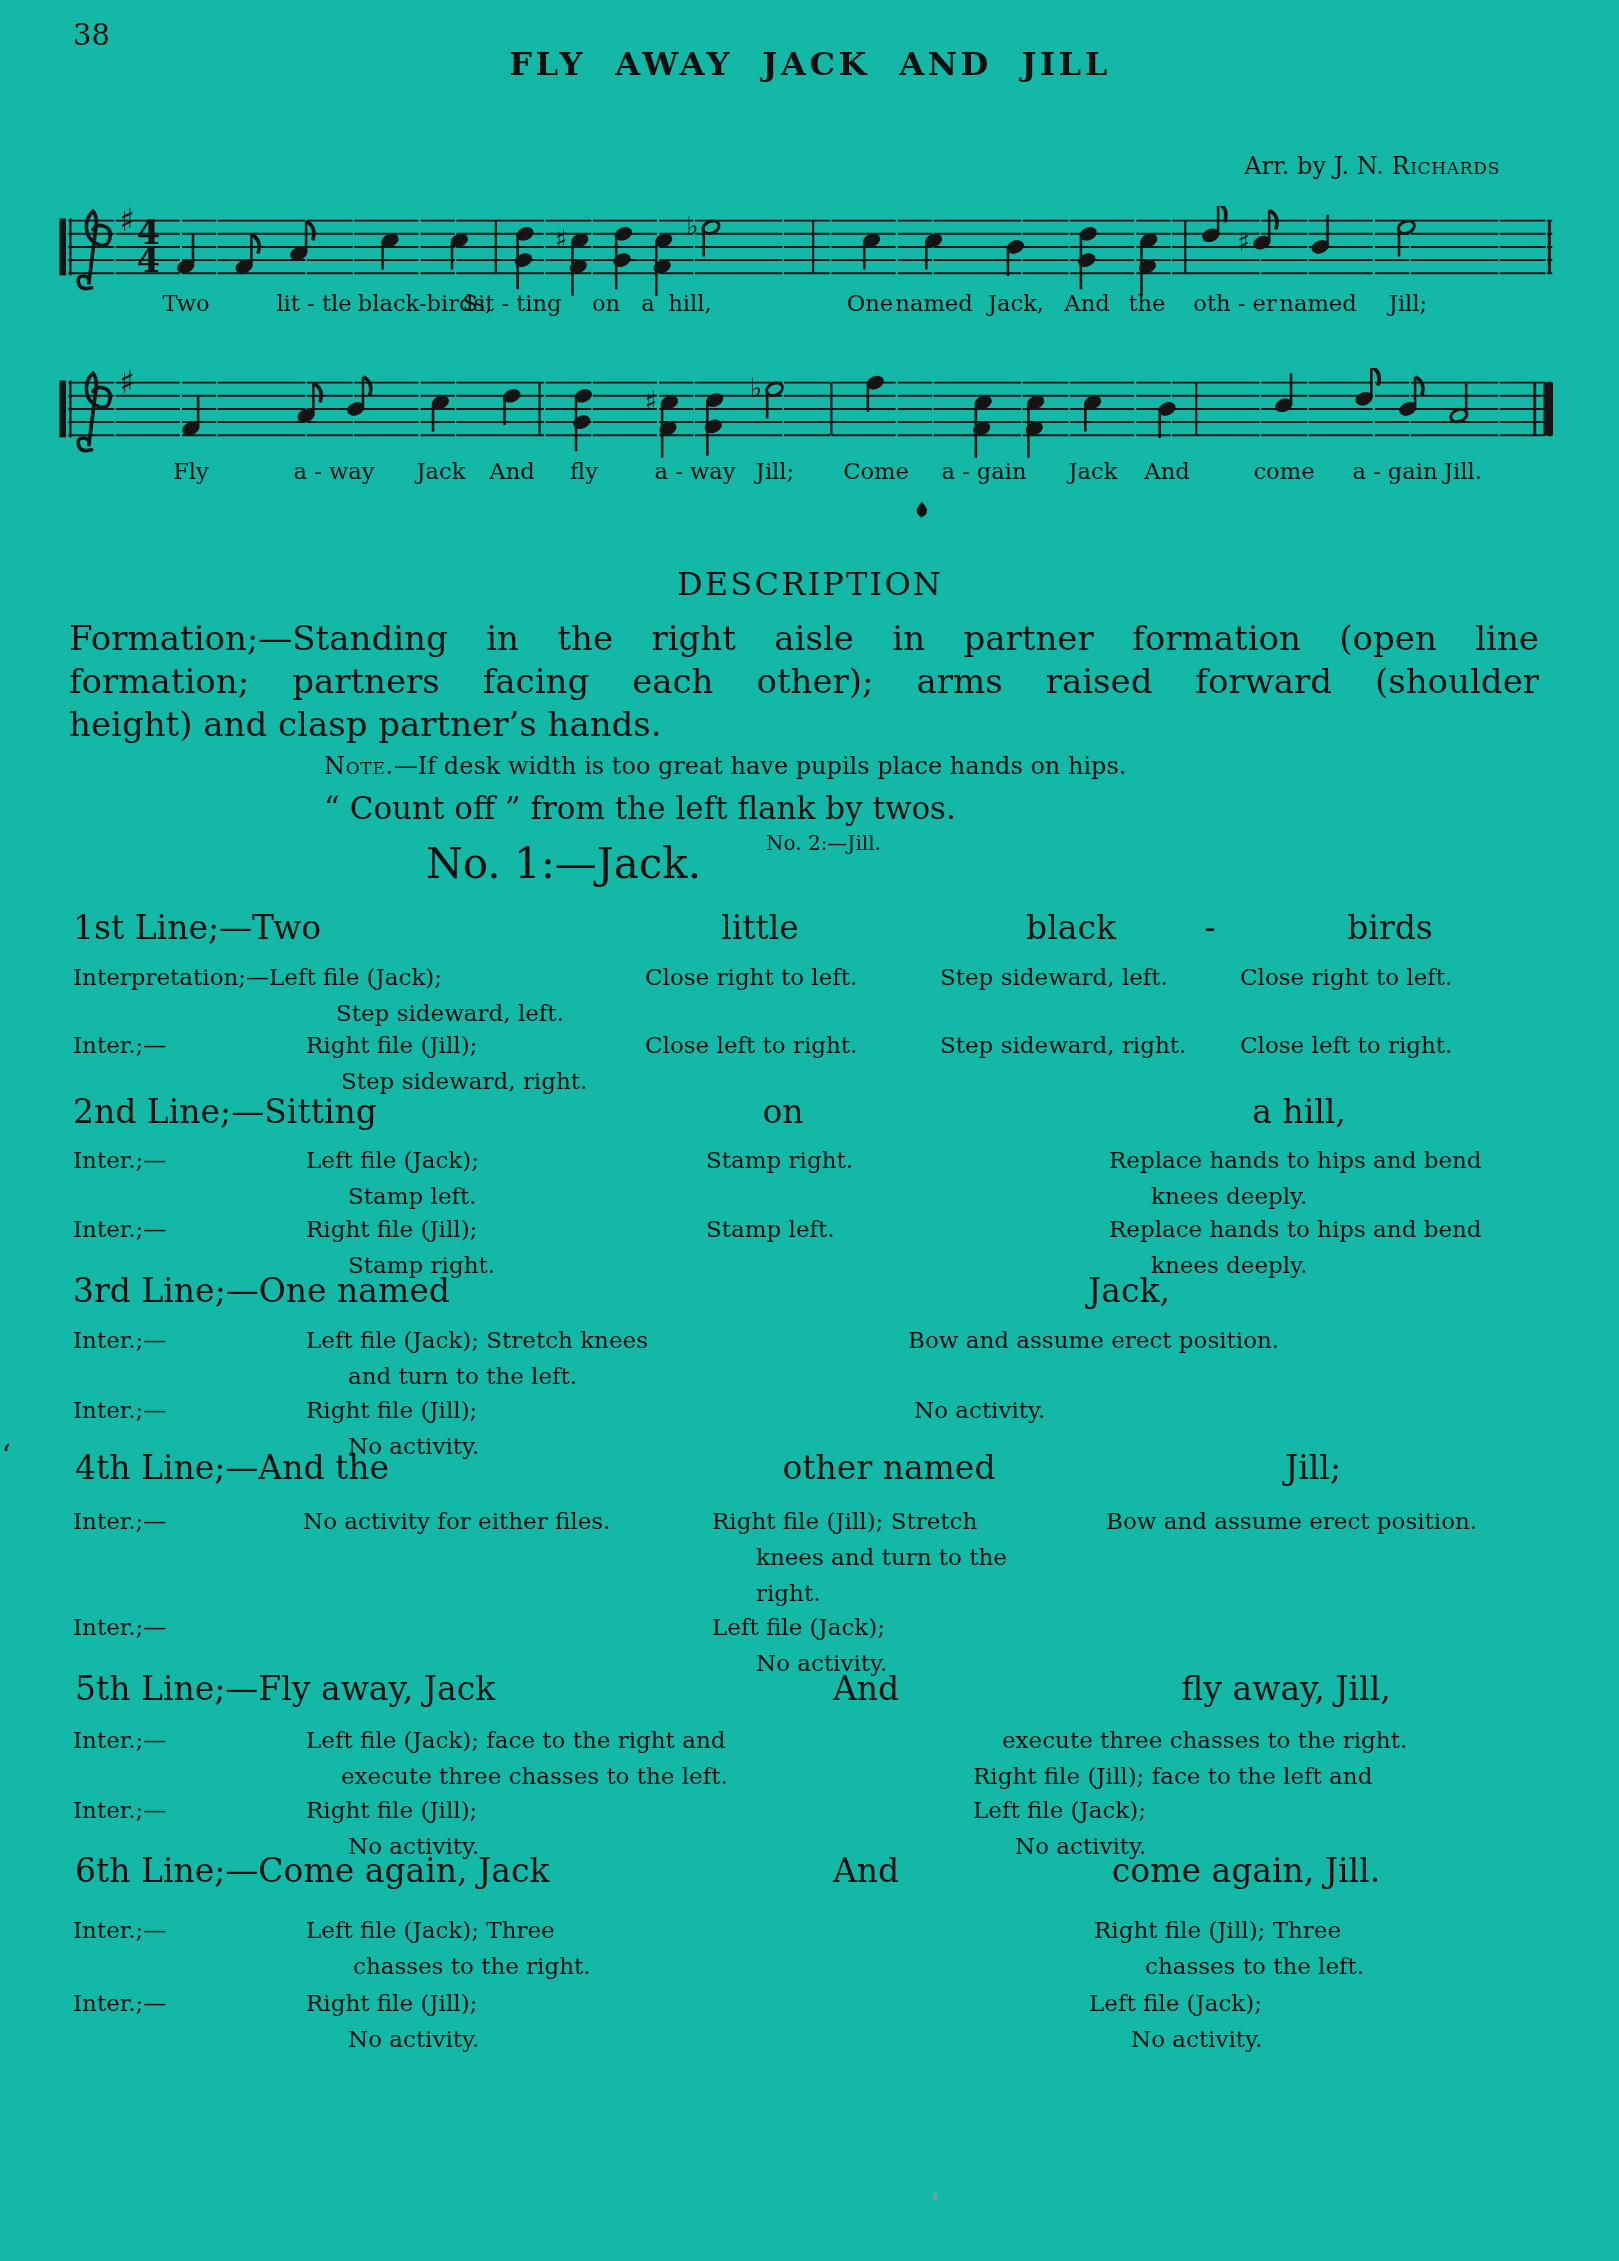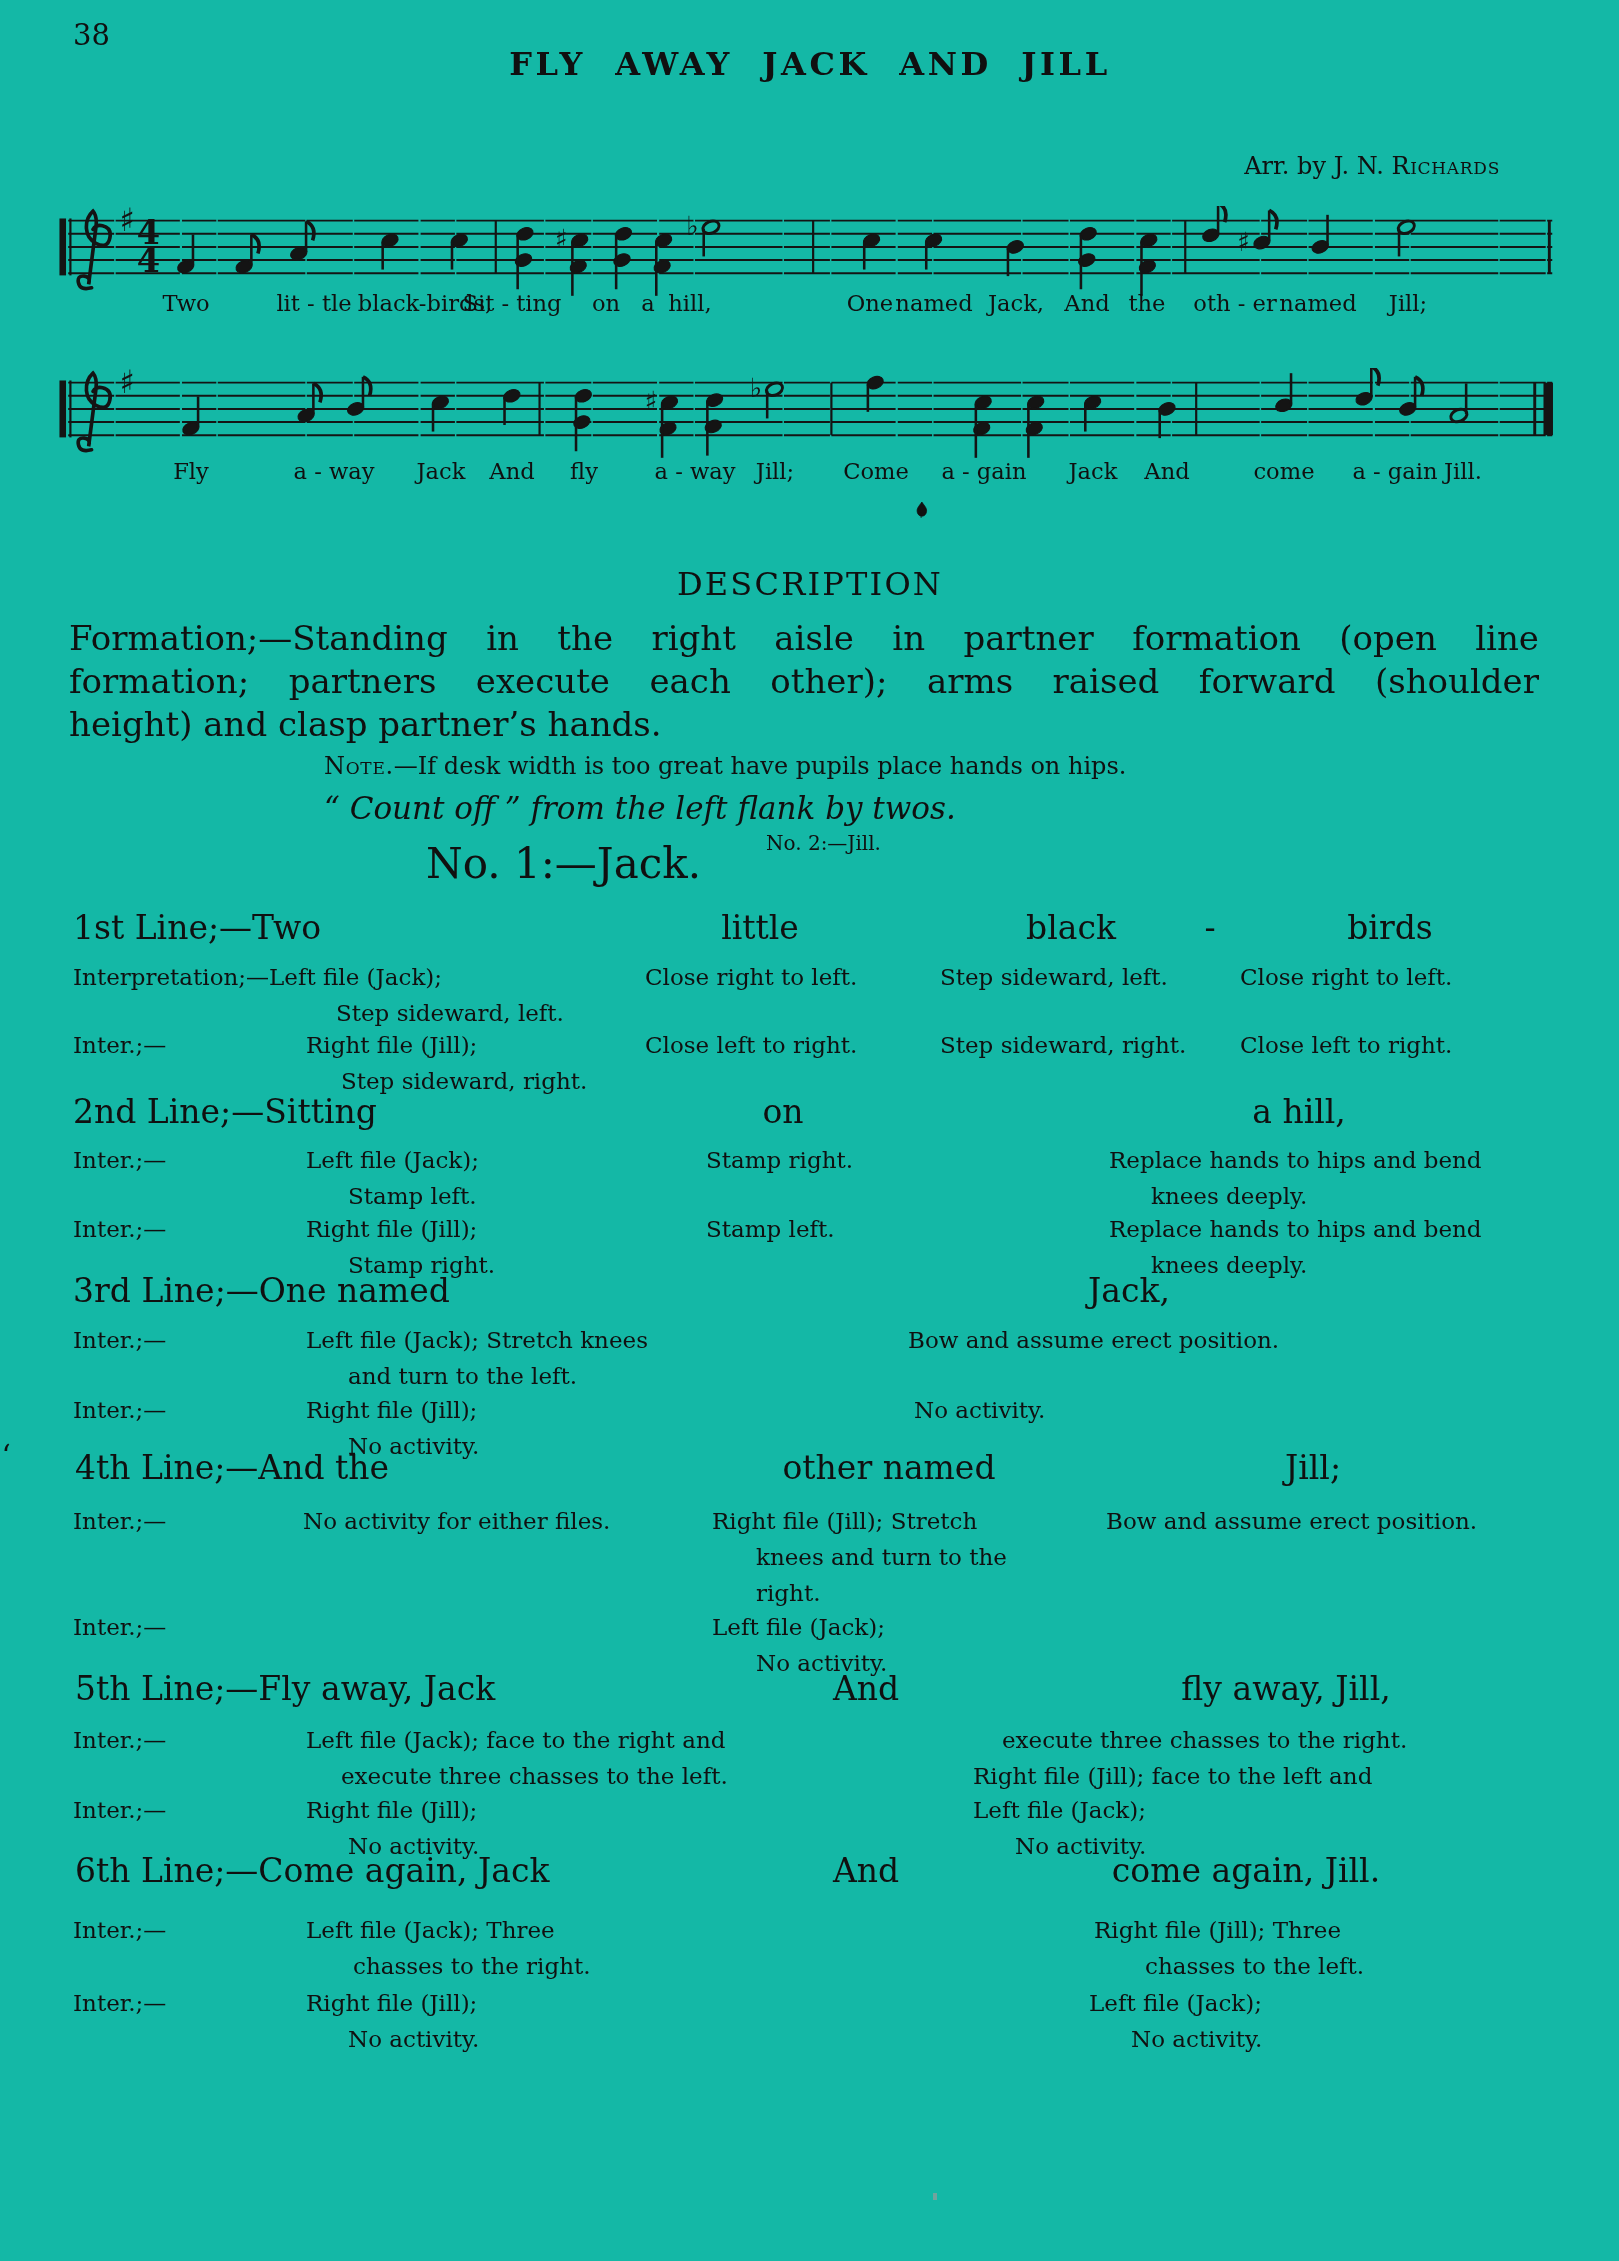--- a/index.html
+++ b/index.html
@@ -14,21 +14,21 @@
   .title-row{top:45px; left:0; right:0; text-align:center; font-size:32px; font-weight:bold; letter-spacing:3.6px; word-spacing:14.6px; white-space:nowrap; position:absolute;}
   .arr-row{top:152px; right:120px; font-size:24px;}
   .smallcaps{font-variant:small-caps; letter-spacing:0.7px;}
   .staff-svg{position:absolute; left:58px; width:1503px; height:95px;}
   .lyrics{position:absolute; left:0; width:1620px; height:32px;text-decoration:underline;}
   .lyrics span{position:absolute; top:0; transform:translateX(-50%); font-size:22.6px; white-space:nowrap;}
   .desc-head{top:565px; left:0; right:0; text-align:center; font-size:32px; letter-spacing:2.2px; position:absolute;}
   .formation{position:absolute; left:69px; width:1470px; font-size:34px; line-height:43px;}
   .formation .just{text-align:justify; text-align-last:justify;}
   .note-row{top:752px; left:324px; font-size:24px;}
-  .count-row{top:790px; left:324px; font-size:31px;font-style:italic;}
+  .count-row{top:790px; left:324px; font-size:31px;}
   .nos-row .no1{top:839px; left:426px; font-size:42px;}
   .nos-row .no2{top:831px; left:766px; font-size:20px;}
   .section{position:absolute; left:0; width:1620px;}
   .sec-head{position:absolute; top:0; font-size:33px; white-space:nowrap;}
   .sec-head.ctr{transform:translateX(-50%);}
   .cell{position:absolute; font-size:23px; line-height:36px; white-space:nowrap;}
   .stray-quote{top:1439px; left:1.5px; font-size:29px;}
   .stray-dot{position:absolute; top:2193px; left:933px; width:4.4px; height:6.6px; background:#9a9a9a; opacity:.7;}
   .ornament{position:absolute; top:502px; left:916px;}
 </style>
@@ -212,21 +212,21 @@
   <div class="ornament">
     <svg width="11.7" height="16" viewBox="0 0 16 22">
         <path d="M8 0 C4 6 0 9 2 15 C4 21 12 21 14 15 C16 9 12 6 8 0 Z M7 14 L7 22" fill="#111" stroke="#111" stroke-width="1"></path>
       </svg>
   </div>
 
   <div class="desc-head">DESCRIPTION</div>
 
   <div class="formation" style="top:617px">
     <div class="just">Formation;—Standing in the right aisle in partner formation (open line</div>
-    <div class="just">formation; partners execute each other); arms raised forward (shoulder</div>
+    <div class="just">formation; partners facing each other); arms raised forward (shoulder</div>
     <div>height) and clasp partner’s hands.</div>
   </div>
 
   <div class="t note-row"><span class="smallcaps">Note.</span><span>—If desk width is too great have pupils place hands on hips.</span></div>
 
   <div class="t count-row">“ Count off ” from the left flank by twos.</div>
 
   <div class="nos-row">
     <div class="t no1">No. 1:—Jack.</div>
     <div class="t no2">No. 2:—Jill.</div>

